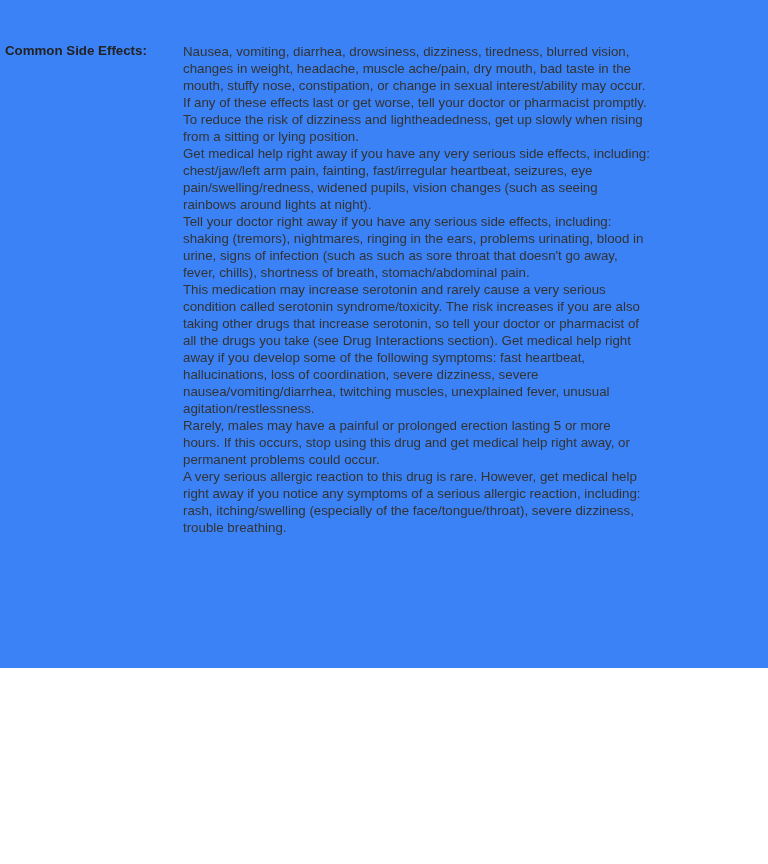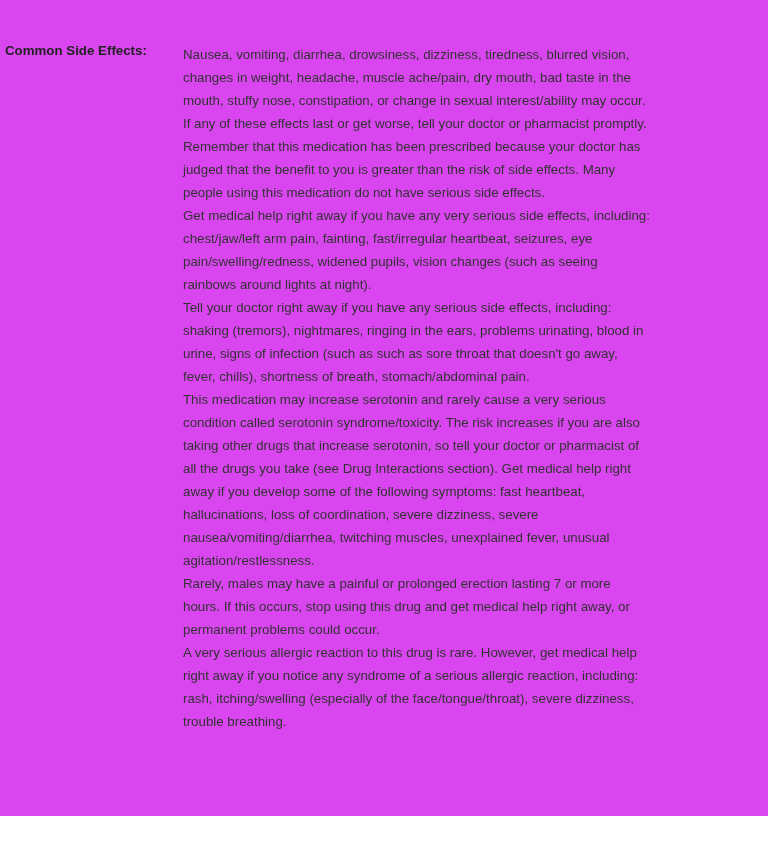--- a/index.html
+++ b/index.html
@@ -8,22 +8,22 @@
     background: #ffffff;
   }
   body {
     width: 768px;
     height: 864px;
     font-family: "Liberation Sans", sans-serif;
     overflow: hidden;
   }
   .doc {
     width: 768px;
-    height: 816px;
-    background: #d946ef;
+    height: 668px;
+    background: #3b82f6;
     box-sizing: border-box;
   }
   .section-row {
     display: flex;
     align-items: flex-start;
     padding-top: 43px;
     padding-left: 5px;
     box-sizing: border-box;
   }
   .section-label {
@@ -31,37 +31,37 @@
     width: 178px;
     font-size: 13.3px;
     line-height: 15.2px;
     font-weight: bold;
     color: #222222;
     white-space: nowrap;
   }
   .section-body {
     width: 467px;
     font-size: 13.3px;
-    line-height: 23px;
+    line-height: 17px;
     color: #333333;
   }
   .section-body p {
     margin: 0;
     padding: 0;
   }
 </style>
 </head>
 <body>
 
 <div class="doc">
   <div class="section-row">
     <div class="section-label">Common Side Effects:</div>
     <div class="section-body">
       <p>Nausea, vomiting, diarrhea, drowsiness, dizziness, tiredness, blurred vision, changes in weight, headache, muscle ache/pain, dry mouth, bad taste in the mouth, stuffy nose, constipation, or change in sexual interest/ability may occur. If any of these effects last or get worse, tell your doctor or pharmacist promptly.</p>
-      <p>Remember that this medication has been prescribed because your doctor has judged that the benefit to you is greater than the risk of side effects. Many people using this medication do not have serious side effects.</p>
+      <p>To reduce the risk of dizziness and lightheadedness, get up slowly when rising from a sitting or lying position.</p>
       <p>Get medical help right away if you have any very serious side effects, including: chest/jaw/left arm pain, fainting, fast/irregular heartbeat, seizures, eye pain/swelling/redness, widened pupils, vision changes (such as seeing rainbows around lights at night).</p>
       <p>Tell your doctor right away if you have any serious side effects, including: shaking (tremors), nightmares, ringing in the ears, problems urinating, blood in urine, signs of infection (such as such as sore throat that doesn't go away, fever, chills), shortness of breath, stomach/abdominal pain.</p>
       <p>This medication may increase serotonin and rarely cause a very serious condition called serotonin syndrome/toxicity. The risk increases if you are also taking other drugs that increase serotonin, so tell your doctor or pharmacist of all the drugs you take (see Drug Interactions section). Get medical help right away if you develop some of the following symptoms: fast heartbeat, hallucinations, loss of coordination, severe dizziness, severe nausea/vomiting/diarrhea, twitching muscles, unexplained fever, unusual agitation/restlessness.</p>
-      <p>Rarely, males may have a painful or prolonged erection lasting 7 or more hours. If this occurs, stop using this drug and get medical help right away, or permanent problems could occur.</p>
-      <p>A very serious allergic reaction to this drug is rare. However, get medical help right away if you notice any syndrome of a serious allergic reaction, including: rash, itching/swelling (especially of the face/tongue/throat), severe dizziness, trouble breathing.</p>
+      <p>Rarely, males may have a painful or prolonged erection lasting 5 or more hours. If this occurs, stop using this drug and get medical help right away, or permanent problems could occur.</p>
+      <p>A very serious allergic reaction to this drug is rare. However, get medical help right away if you notice any symptoms of a serious allergic reaction, including: rash, itching/swelling (especially of the face/tongue/throat), severe dizziness, trouble breathing.</p>
     </div>
   </div>
 </div>
 
 </body></html>

